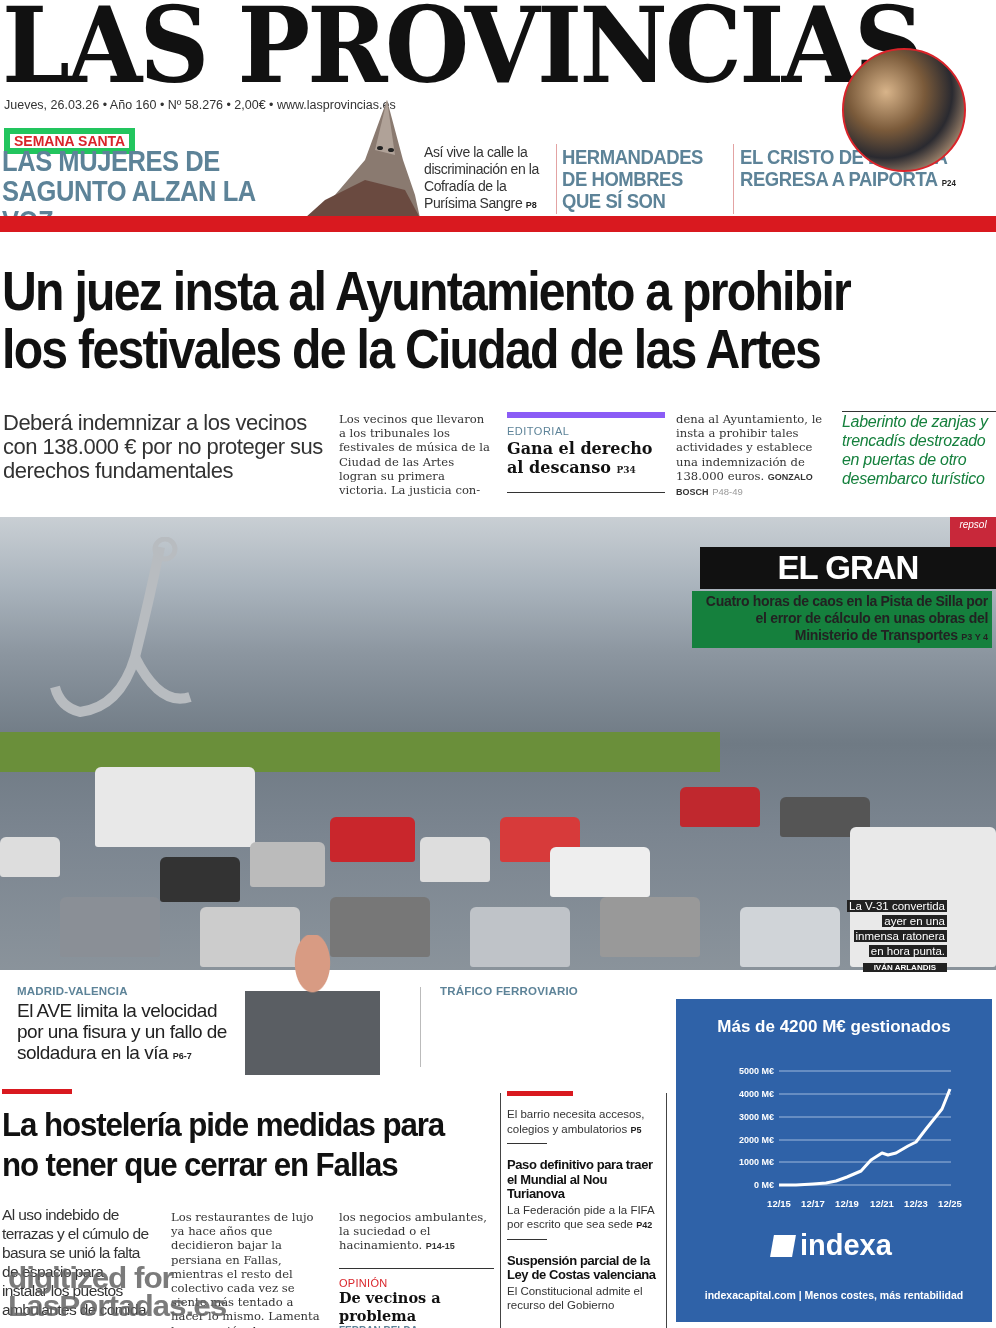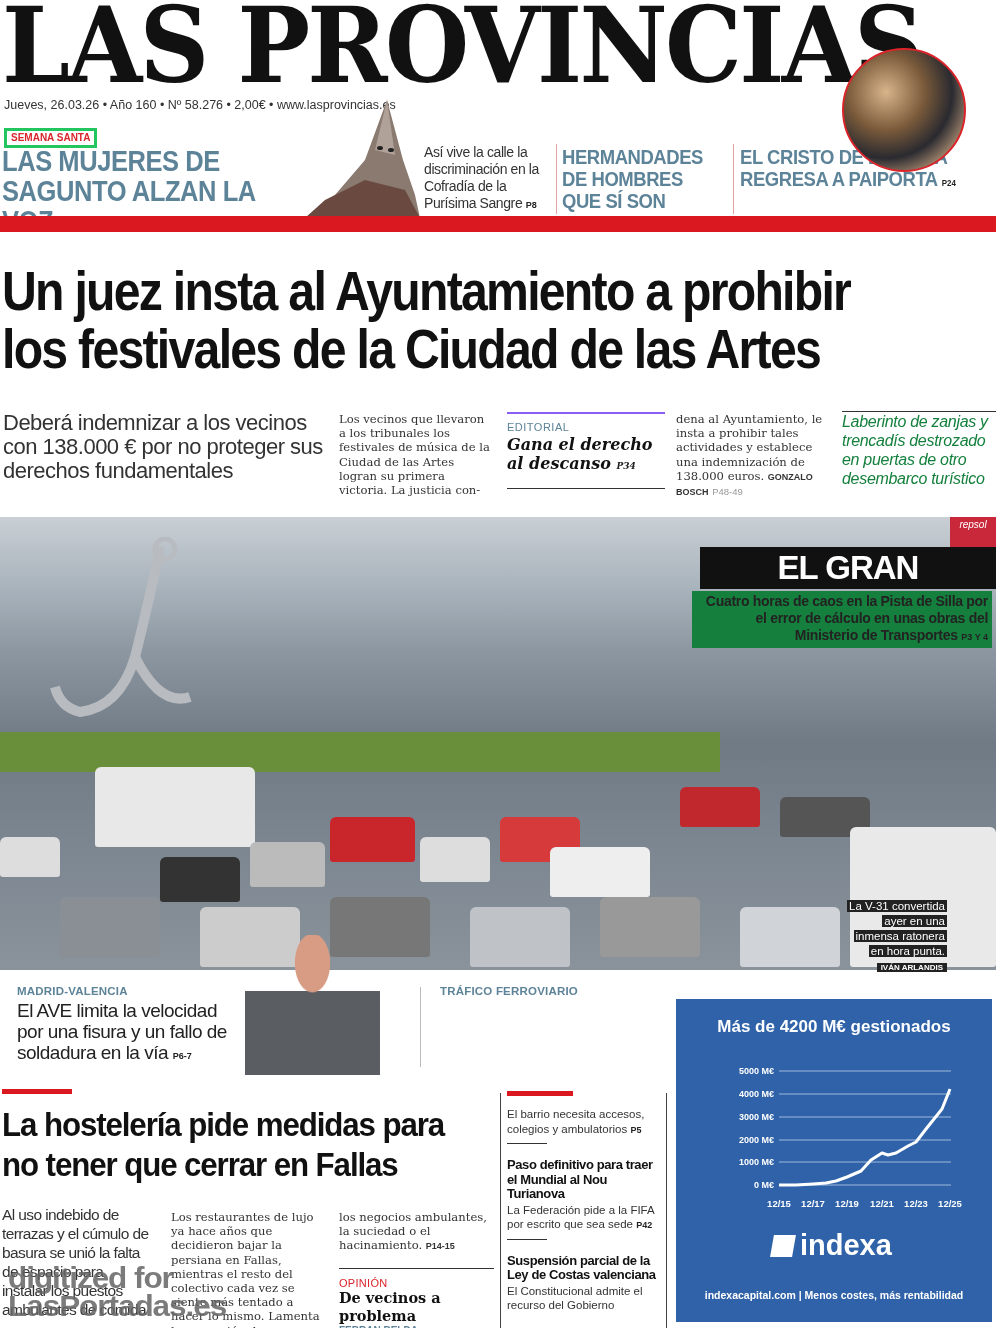--- a/index.html
+++ b/index.html
@@ -9,22 +9,22 @@
   .abs { position: absolute; }
 
   
   .masthead-title {
     left: 2px; top: -6px; font-family: "DejaVu Serif", serif; font-weight: 900;
     font-size: 104px; letter-spacing: -3px; line-height: 1; color: #111; transform: scaleX(0.93); transform-origin: left top;
     white-space: nowrap;
   }
   .dateline { left: 4px; top: 98px; font-size: 12.5px; color: #333; white-space: nowrap; }
 
-  .kicker-box { left: 4px; top: 128px; border: 3px solid #22c55e; color: #d9242a; font-weight: bold;
-    font-size: 10px; padding: 1px 4px; line-height: 12px; }
+  .kicker-box { left: 4px; top: 128px; border: 6px solid #22c55e; color: #d9242a; font-weight: bold;
+    font-size: 14px; padding: 1px 4px; line-height: 12px; }
   .teaser-blue { color: #5d8398; font-weight: bold; font-family: "Liberation Sans", sans-serif; letter-spacing: -0.5px; }
   .sagunto { left: 2px; top: 146px; font-size: 29px; line-height: 30px; width: 320px; transform: scaleX(0.88); transform-origin: left top; }
 
   .hood-img { left: 305px; top: 100px; width: 115px; height: 118px; }
 
   .calle { left: 424px; top: 144px; width: 130px; font-size: 14px; line-height: 17px; color: #333; letter-spacing: -0.4px; }
   .pg { font-size: 9px; font-weight: bold; color: #222; letter-spacing: 0; }
   .vline { width: 1px; background: #e3a3a3; }
   .hermandades { left: 562px; top: 146px; width: 170px; font-size: 21px; line-height: 22px; transform: scaleX(0.88); transform-origin: left top; }
   .cristo { left: 740px; top: 146px; width: 260px; font-size: 21px; line-height: 22px; transform: scaleX(0.88); transform-origin: left top; }
@@ -33,41 +33,41 @@
 
   .red-bar { left: 0; top: 216px; width: 996px; height: 16px; background: #d9191f; }
 
   
   .headline { left: 2px; top: 262px; width: 996px; font-weight: bold; font-size: 56px; line-height: 58px;
     letter-spacing: -2px; color: #111; transform: scaleX(0.86); transform-origin: left top; white-space: nowrap; }
 
   .subhead { left: 3px; top: 411px; width: 320px; font-size: 22px; line-height: 24px; color: #333; font-weight: 300; letter-spacing: -0.5px; }
   .serif-body { font-family: "DejaVu Serif", serif; font-size: 11.6px; line-height: 14.2px; color: #333; }
   .col1 { left: 339px; top: 412px; width: 155px; }
-  .editorial { left: 507px; top: 412px; width: 158px; border-top: 2px solid #8b5cf6; border-bottom: 1px solid #333; padding: 7px 0 12px; }
+  .editorial { left: 507px; top: 412px; width: 158px; border-top: 6px solid #8b5cf6; border-bottom: 1px solid #333; padding: 7px 0 12px; }
   .editorial .lab { font-size: 11px; color: #5d8398; letter-spacing: 0.5px; }
-  .editorial .tit { font-family: "DejaVu Serif", serif; font-weight: bold; font-size: 16px; line-height: 19px; color: #111; margin-top: 2px; font-style: italic; }
+  .editorial .tit { font-family: "DejaVu Serif", serif; font-weight: bold; font-size: 16px; line-height: 19px; color: #111; margin-top: 2px; }
   .col2 { left: 676px; top: 412px; width: 155px; }
   .author { font-family: "Liberation Sans", sans-serif; font-weight: bold; font-size: 9px; color: #333; }
   .pgref { font-family: "Liberation Sans", sans-serif; font-size: 9.5px; color: #999; }
   .laberinto { left: 842px; top: 411px; width: 154px; border-top: 1px solid #333; padding-top: 0; font-size: 16px; line-height: 19px; color: #15803d; letter-spacing: -0.3px; font-style: italic; }
 
   
   .photo { left: 0; top: 517px; width: 996px; height: 453px; overflow: hidden;
     background: linear-gradient(180deg, #c9cfd4 0%, #aab4bd 15%, #8c96a0 30%, #6f7a84 50%, #7b8590 70%, #8a939b 100%); }
   .photo .car { position: absolute; border-radius: 6px 6px 3px 3px; }
   .photo .grass { position: absolute; left: 0; top: 215px; width: 720px; height: 40px; background: #6a8f3a; }
   .photo .anchor { position: absolute; left: 40px; top: 20px; width: 170px; height: 200px; }
   .gran-box { left: 700px; top: 547px; width: 296px; height: 42px; background: #111; color: #fff; font-weight: bold;
     font-size: 33px; line-height: 42px; text-align: center; letter-spacing: -1px; }
   .gran-sub { top: 591px; right: 4px; background: #15803d; color: #222; font-weight: bold; font-size: 14px; line-height: 17px;
     text-align: right; padding: 2px 4px; width: 300px; letter-spacing: -0.3px; }
   .caption { left: 847px; top: 899px; width: 100px; text-align: right; font-size: 11.5px; line-height: 15px; color: #fff; }
   .caption span.ln { background: #222; padding: 0 2px; }
-  .caption .cr { font-size: 8px; font-weight: bold; background: #222; padding: 0 4px; }
+  .caption .cr { font-size: 8px; font-weight: bold; background: #222; padding: 0 11px; }
   .repsol { left: 950px; top: 517px; width: 46px; height: 40px; background: #c8283a; color: #fff; font-style: italic; font-size: 10px; text-align: center; padding-top: 2px; }
 
   
   .kick-blue { font-size: 11.5px; font-weight: bold; color: #5d8398; letter-spacing: 0.2px; }
   .story2 { left: 17px; top: 985px; width: 230px; }
   .story2 .tit, .story3 .tit { font-size: 19px; line-height: 21px; color: #222; margin-top: 3px; letter-spacing: -0.5px; }
   .minister { left: 245px; top: 935px; width: 135px; height: 140px;
     background: radial-gradient(ellipse at 50% 20%, #d89b83 0 18%, transparent 19%),
                 linear-gradient(180deg, transparent 0 40%, #5a5e63 40% 100%); }
   .vline2 { left: 420px; top: 987px; width: 1px; height: 80px; background: #bbb; }

